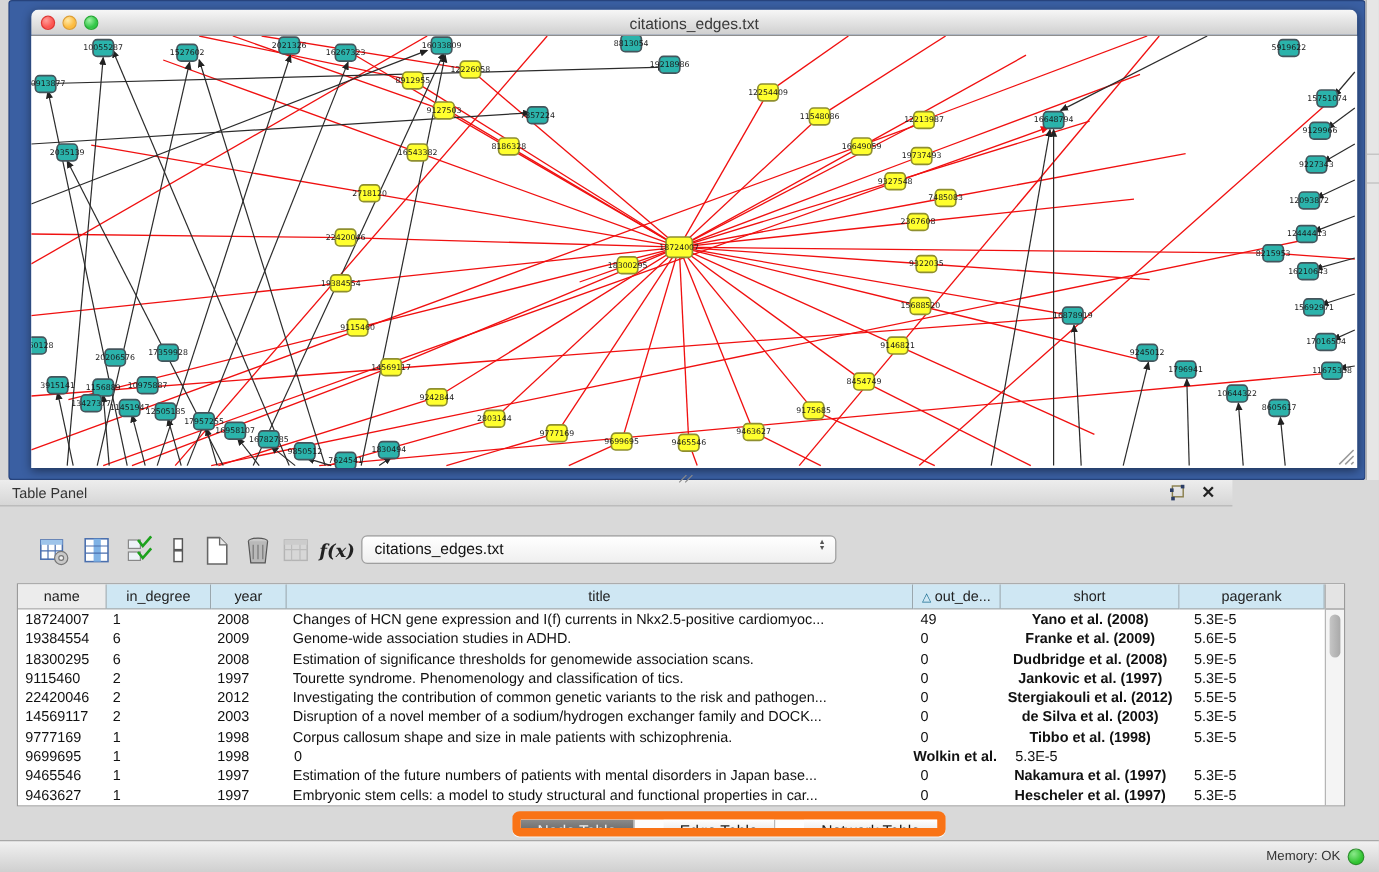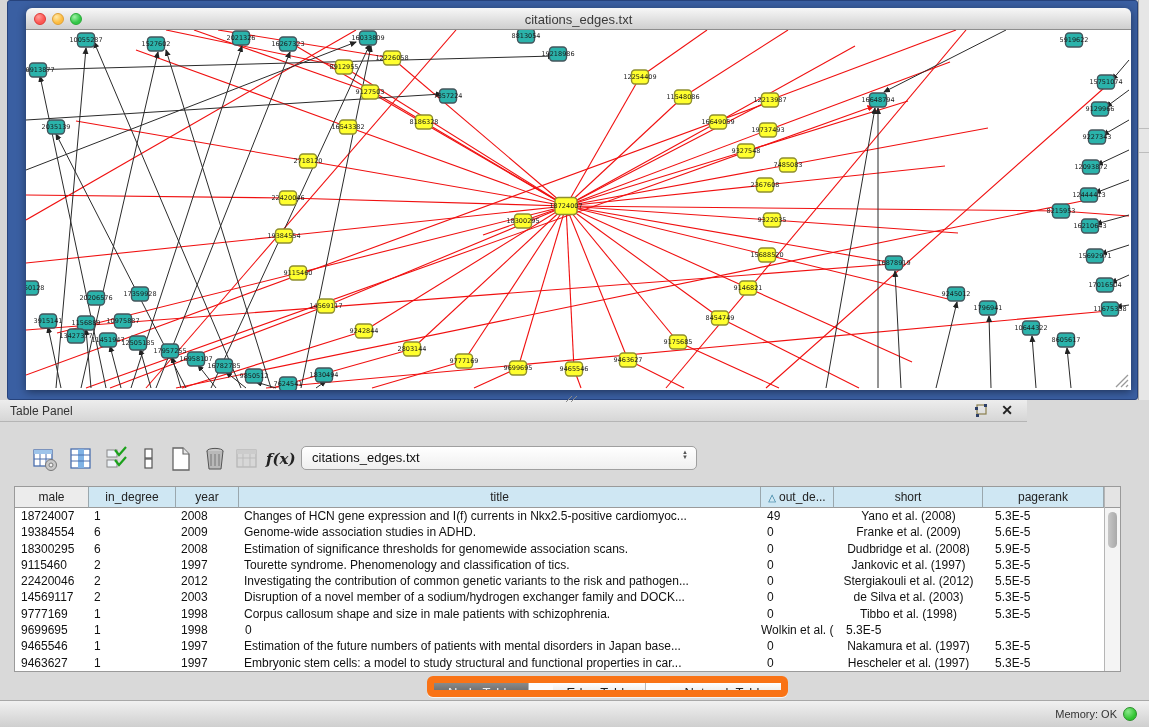--- a/index.html
+++ b/index.html
@@ -62,21 +62,21 @@
   .tbl-header { position:absolute; left:0; top:0; width:1089px; height:21px; display:grid;
     grid-template-columns:74px 87px 63px 522px 73px 149px 121px; }
   .th { background:#cfe7f3; border-right:1px solid #9aa7ad; border-bottom:1px solid #9a9a9a;
     font-size:12px; color:#222; text-align:center; line-height:20px; white-space:nowrap; overflow:hidden; }
   .th-name { background:#ececec; }
   .th .sort { color:#1c6f93; font-size:10px; margin-right:3px; }
   .tbl-body { position:absolute; left:0; top:21px; width:1089px; height:163px; background:#fff; overflow:hidden; }
   .tr { display:grid; grid-template-columns:74px 87px 63px 522px 73px 149px 121px; height:16.3px; }
   .td { font-size:12px; color:#111; line-height:16px; white-space:nowrap; overflow:hidden; padding-left:5px; }
   .td0 { padding-left:6px; } .td4 { padding-left:6px; }
-  .td5 { text-align:center; padding-left:0; } .td6 { padding-left:12px; }
+  .td5 { text-align:center; padding-left:0;font-weight:bold; } .td6 { padding-left:12px; }
   .vscroll { position:absolute; right:0; top:0; width:16px; height:184px;
     background:#f4f4f4; border-left:1px solid #b5b5b5; }
   .vscroll .corner { position:absolute; left:0; top:0; width:15px; height:21px;
     background:#e4e4e4; border-bottom:1px solid #9a9a9a; }
   .vscroll .thumb { position:absolute; left:3px; top:25px; width:9px; height:36px;
     background:linear-gradient(90deg,#c6c6c6,#a9a9a9); border-radius:5px; }
 
   
   .tabs { position:absolute; left:427px; top:276px; height:21px; display:flex;
     border:7px solid #f97316; border-radius:6px; overflow:hidden;
@@ -586,21 +586,21 @@
       </svg>
       <div class="fx"><span>f(x)</span></div>
       <div class="dropdown">
         <span>citations_edges.txt</span>
         <div class="dd-arrows">▲<br>▼</div>
       </div>
     </div>
 
     <div class="tbl-box">
       <div class="tbl-header">
-          <div class="th th-name"><span>male</span></div>
+          <div class="th th-name"><span>name</span></div>
           <div class="th"><span>in_degree</span></div>
           <div class="th"><span>year</span></div>
           <div class="th"><span>title</span></div>
           <div class="th"><span class="sort">△</span><span>out_de...</span></div>
           <div class="th"><span>short</span></div>
           <div class="th"><span>pagerank</span></div>
         </div>
       <div class="tbl-body">
           <div class="tr">
             <div class="td td0">18724007</div>

